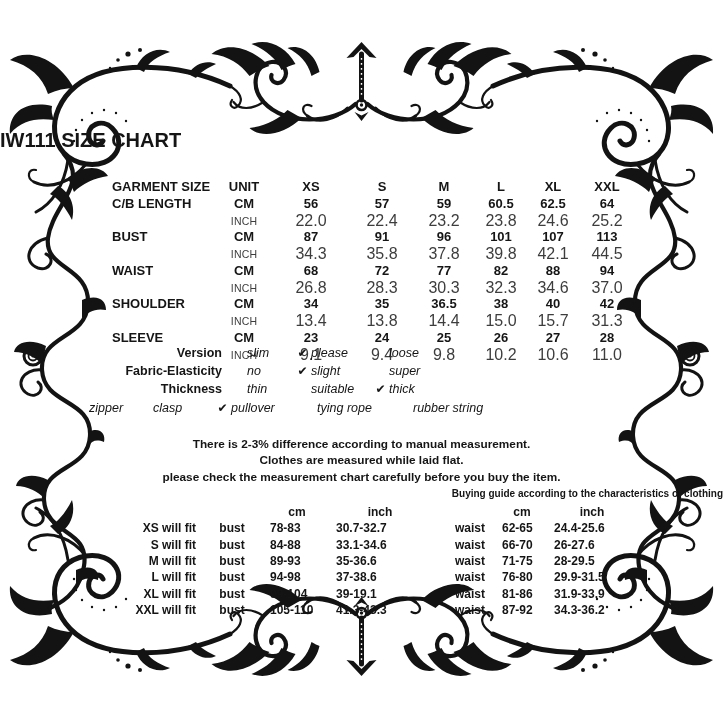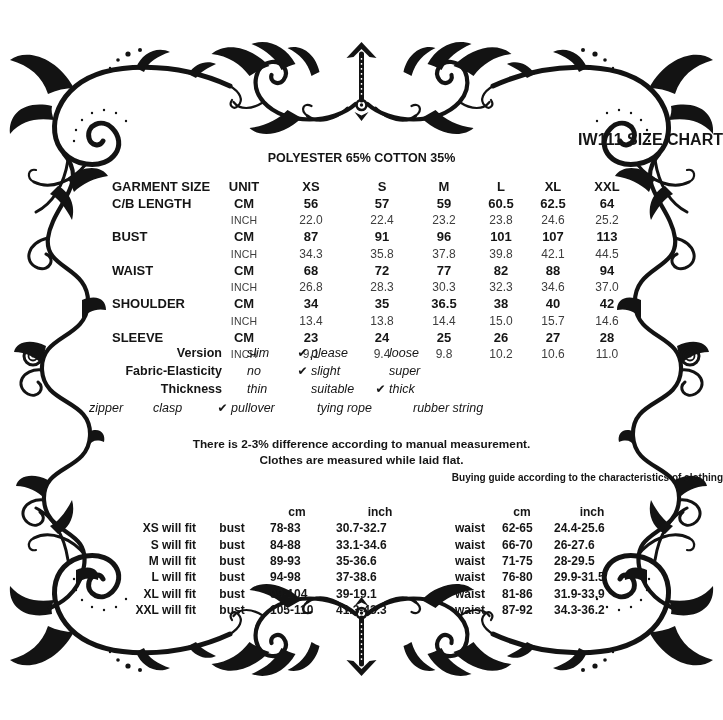--- a/index.html
+++ b/index.html
@@ -9,34 +9,34 @@
   }
   .border-art{position:absolute;left:0;top:0;width:723px;height:720px;}
   .ln{fill:none;stroke:#131313;stroke-linecap:round;}
   .w5{stroke-width:5}.w4{stroke-width:4.2}.w3{stroke-width:3}.w2{stroke-width:2.2}
   .lf{fill:#131313;stroke:none;}
   .dt{fill:#131313;}
   .lnc{fill:none;stroke:#131313;}
 
   .content{position:absolute;inset:0;}
   .title{
-    position:absolute;top:130px;left:0;right:0;text-align:right;
-    font-size:16px;line-height:20px;font-weight:bold;margin:0;
+    position:absolute;top:130px;left:0;right:0;text-align:left;
+    font-size:20px;line-height:20px;font-weight:bold;margin:0;
   }
   .subtitle{
     position:absolute;top:151px;left:0;right:0;text-align:center;
     font-size:12.5px;line-height:15px;font-weight:bold;
   }
 
   
   #size-table{position:absolute;top:178px;left:104px;width:534px;}
   .st-row{display:grid;grid-template-columns:112px 56px 78px 64px 60px 54px 50px 58px;height:16.8px;align-items:center;}
   .st-cell{text-align:center;font-weight:bold;font-size:13px;white-space:nowrap;}
   .st-label{text-align:left;padding-left:8px;}
-  .st-inch .st-cell{font-weight:normal;font-size:12px;color:var(--muted,#3d3d3d);}
+  .st-inch .st-cell{font-weight:normal;font-size:16px;color:var(--muted,#3d3d3d);}
   .st-inch .st-unit{font-size:10.5px;letter-spacing:.2px;}
 
   
   #attributes{position:absolute;top:344px;left:72px;}
   .attr-row{display:flex;align-items:center;height:18.2px;}
   .attr-label{width:150px;text-align:right;font-weight:bold;font-size:12.5px;padding-right:8px;white-space:nowrap;}
   .attr-opt{display:flex;align-items:flex-start;font-size:12.5px;flex:none;white-space:nowrap;font-style:italic;}
   .attr-check{width:17px;text-align:center;font-size:12px;font-weight:bold;}
 
   
@@ -125,21 +125,20 @@
     <use href="#corner" transform="translate(8,674) scale(1,-1)"></use>
     <use href="#corner" transform="translate(715,674) scale(-1,-1)"></use>
     <use href="#cp" transform="translate(361.5,44)"></use>
     <use href="#cp" transform="translate(361.5,674) scale(1,-1)"></use>
     <use href="#vine" transform="translate(6,150)"></use>
     <use href="#vine" transform="translate(717,150) scale(-1,1)"></use>
   </svg>
 
   <div class="content">
     <h1 class="title">IW111 SIZE CHART</h1>
-    <div class="subtitle">POLYESTER 65% COTTON 35%</div>
 
     <div id="size-table">
         <div class="st-row st-head">
           <div class="st-cell st-label">GARMENT SIZE</div>
           <div class="st-cell">UNIT</div>
           <div class="st-cell">XS</div>
           <div class="st-cell">S</div>
           <div class="st-cell">M</div>
           <div class="st-cell">L</div>
           <div class="st-cell">XL</div>
@@ -216,21 +215,21 @@
           <div class="st-cell">42</div>
         </div>
         <div class="st-row st-inch">
           <div class="st-cell st-label"></div>
           <div class="st-cell st-unit">INCH</div>
           <div class="st-cell">13.4</div>
           <div class="st-cell">13.8</div>
           <div class="st-cell">14.4</div>
           <div class="st-cell">15.0</div>
           <div class="st-cell">15.7</div>
-          <div class="st-cell">14.6</div>
+          <div class="st-cell">31.3</div>
         </div>
         <div class="st-row st-cm">
           <div class="st-cell st-label">SLEEVE</div>
           <div class="st-cell st-unit">CM</div>
           <div class="st-cell">23</div>
           <div class="st-cell">24</div>
           <div class="st-cell">25</div>
           <div class="st-cell">26</div>
           <div class="st-cell">27</div>
           <div class="st-cell">28</div>
@@ -313,20 +312,21 @@
           <div class="attr-opt" style="width: 112px;">
             <span class="attr-check"></span>
             <span>rubber string</span>
           </div>
         </div>
       </div>
 
     <div class="notes">
       <p>There is 2-3% difference according to manual measurement.</p>
       <p>Clothes are measured while laid flat.</p>
+      <p>please check the measurement chart carefully before you buy the item.</p>
       <p class="bg-title">Buying guide according to the characteristics of clothing</p>
     </div>
 
     <div id="buying-guide">
         <div class="bg-row bg-head">
           <div class="bg-cell bg-c0"></div>
           <div class="bg-cell bg-c1"></div>
           <div class="bg-cell bg-c2">cm</div>
           <div class="bg-cell bg-c3">inch</div>
           <div class="bg-cell bg-c4"></div>

